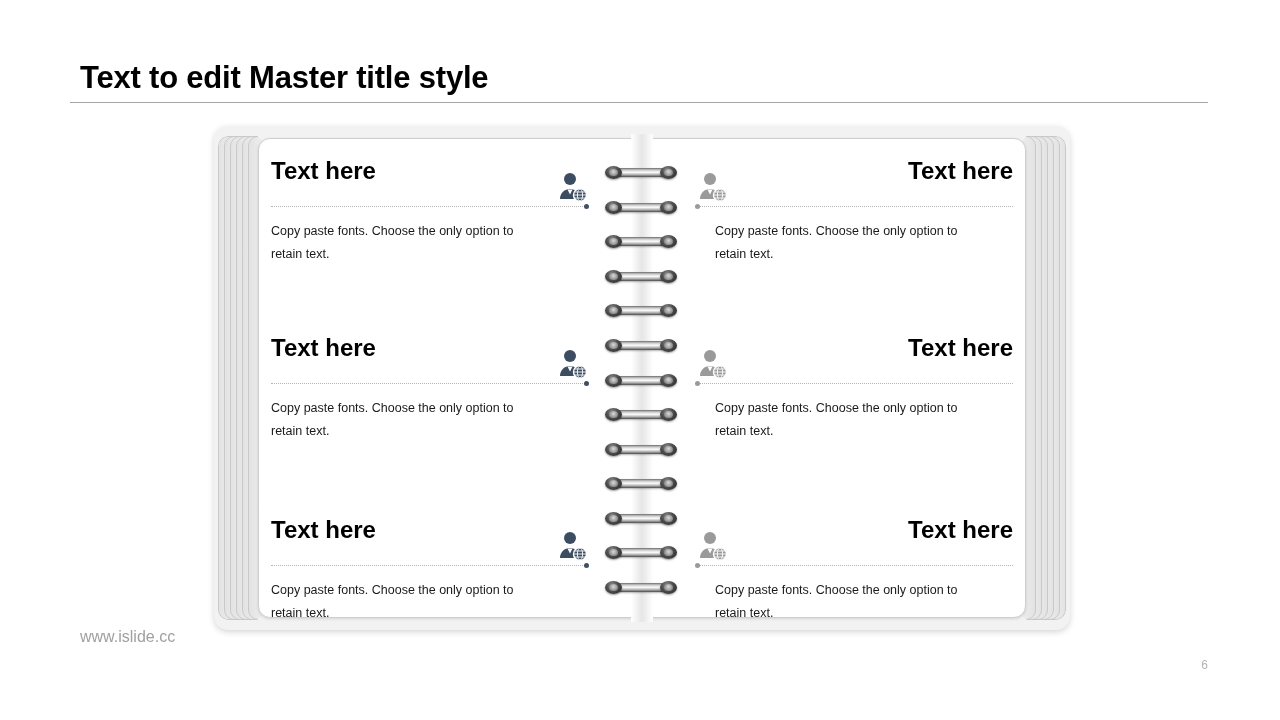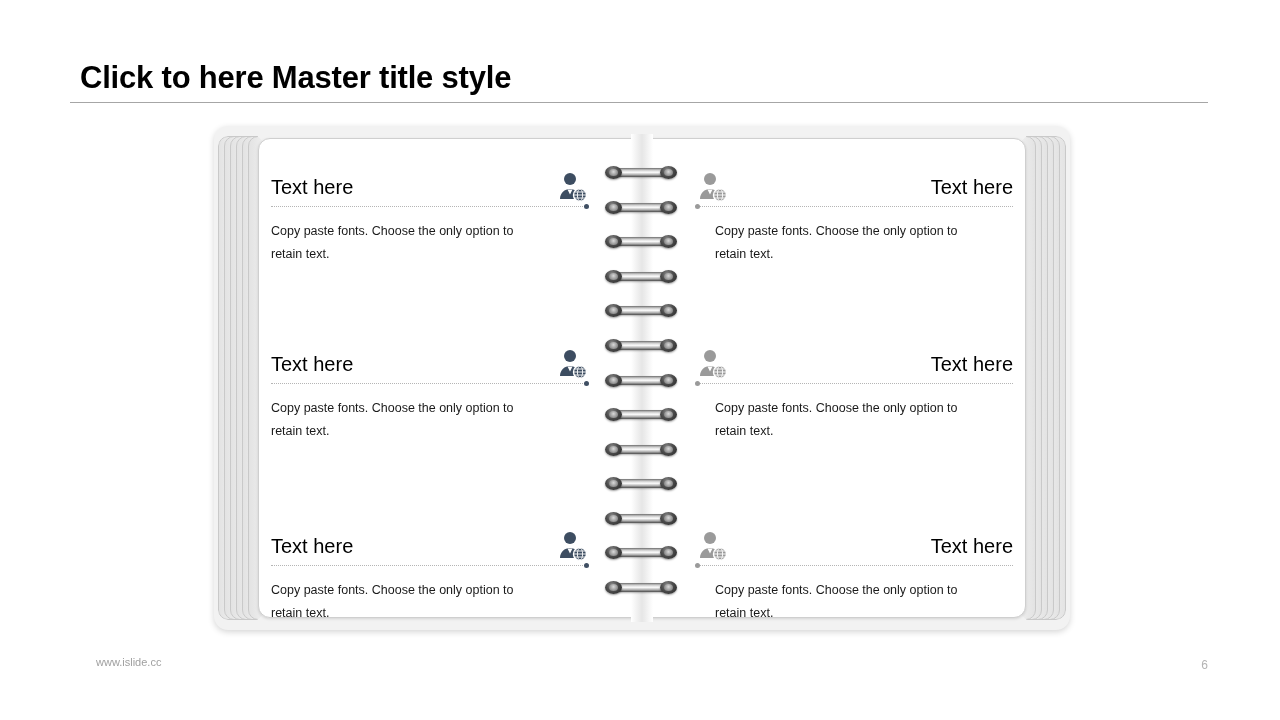--- a/index.html
+++ b/index.html
@@ -131,23 +131,23 @@
   .block{
     position:absolute;
     width:316px;
   }
   .block-head{
     position:relative;
     height:48px;
   }
   .block-title{
     position:absolute;
-    bottom:4px;
-    font-size:20px;
-    font-weight:normal;
+    bottom:18px;
+    font-size:24px;
+    font-weight:bold;
     color:#000000;
     white-space:nowrap;
   }
   .left-page .block-title{ left:0; }
   .right-page .block-title{ right:0; }
 
   .block-icon{
     position:absolute;
     bottom:0;
     width:30px; height:32px;
@@ -179,36 +179,35 @@
     margin-top:10px;
     font-size:12.5px;
     line-height:23px;
     color:#1a1a1a;
     width:270px;
   }
 
   
   #footer-url{
     position:absolute;
-    left:80px; top:656px;
-    font-size:11px;
+    left:80px; top:628px;
+    font-size:16px;
     color:#a0a0a0;
-    margin-left:16px;
   }
   #footer-page{
     position:absolute;
     right:72px; top:658px;
     font-size:12px;
     color:#b4b4b4;
   }
 </style>
 </head>
 <body>
 
-<div id="slide-title">Click to here Master title style</div>
+<div id="slide-title">Text to edit Master title style</div>
 <div id="title-rule"></div>
 
 <div id="notebook">
 
   <div id="notebook-casing"></div>
 
   <div class="edge-stack left">
     <div class="edge-leaf" style="left:0px;"></div>
     <div class="edge-leaf" style="left:6px;"></div>
     <div class="edge-leaf" style="left:12px;"></div>

